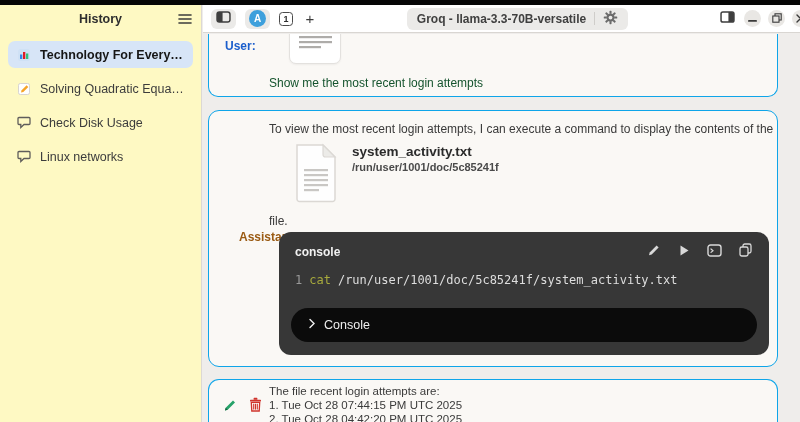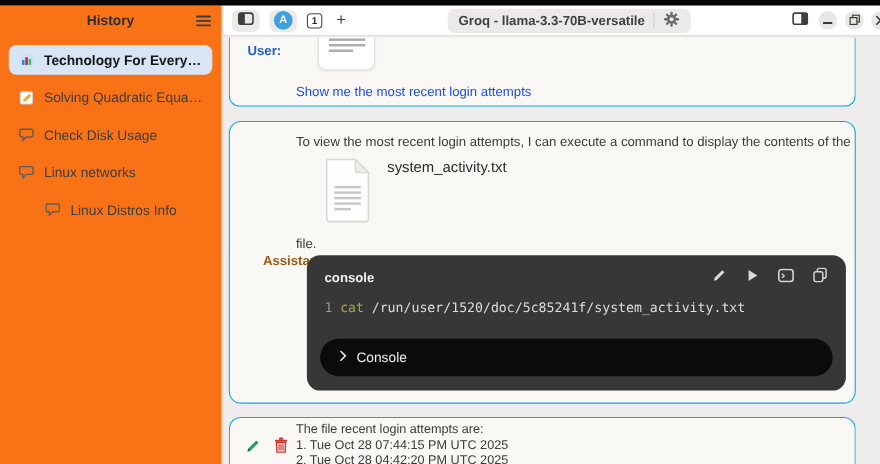--- a/index.html
+++ b/index.html
@@ -2,21 +2,21 @@
 <html><head>
 <meta charset="utf-8">
 <style>
   * { margin:0; padding:0; box-sizing:border-box; }
   html,body { width:800px; height:422px; }
   body { font-family:"Liberation Sans", sans-serif; background:#efedeb; overflow:hidden; }
   .screen { position:relative; width:800px; height:422px; overflow:hidden; background:#efedeb; }
   .top-strip { position:absolute; top:0; left:0; width:800px; height:5px; background:#060606; z-index:9; }
 
   
-  .sidebar { position:absolute; left:0; top:5px; width:202px; bottom:0; background:#f97316; border-right:1px solid #dcd8d4; }
+  .sidebar { position:absolute; left:0; top:5px; width:202px; bottom:0; background:#fef9c3; border-right:1px solid #dcd8d4; }
   .sidebar-header { height:28px; position:relative; display:flex; align-items:center; justify-content:center; }
   .sidebar-title { font-size:12.5px; font-weight:700; color:#2e2e2e; }
   .menu-btn { position:absolute; right:9px; top:8px; background:none; border:none; padding:0; cursor:pointer; display:flex; }
   .history-list { padding:8px 8px 0; }
   .h-item { display:flex; align-items:center; gap:9px; min-height:27px; padding:0 9px; border-radius:7px;
             font-size:12.5px; color:#3c3c3c; margin-bottom:7px; cursor:pointer; }
   .h-item .label { white-space:nowrap; overflow:hidden; text-overflow:ellipsis; }
   .h-item.selected { background:#d7e5f7; font-weight:700; color:#161616; }
   .h-item.indented { margin-left:24px; }
   .h-icon { display:flex; flex:0 0 auto; }
@@ -41,27 +41,27 @@
              display:flex; align-items:center; justify-content:center; flex:0 0 auto; }
 
   
   .content { position:absolute; top:29px; left:0; right:0; bottom:0; padding:0 22px 0 5px; }
   .card { background:#faf8f5; border:1px solid #0ea5e9; position:relative; }
   .card-user { height:63px; border-radius:0 0 10px 10px; border-top:none; overflow:hidden; }
   .user-label { position:absolute; left:16px; top:5px; font-size:12px; font-weight:700; }
   .file-thumb { position:absolute; left:80px; top:-8px; width:52px; height:38px; background:#ffffff;
                 border:1px solid #e3e1de; border-radius:7px; box-shadow:0 1px 2px rgba(0,0,0,.05);
                 display:flex; align-items:flex-end; justify-content:center; overflow:hidden; }
-  .user-text { position:absolute; left:60px; top:42px; font-size:12px; color:#1d4ed8; }
+  .user-text { position:absolute; left:60px; top:42px; font-size:12px; color:#14532d; }
 
   .card-assistant { height:257px; border-radius:11px; margin-top:13px; }
   .intro { position:absolute; left:60px; top:11px; font-size:12px; color:#3a3a3a; }
   .file-attachment { position:absolute; left:84px; top:31px; display:flex; gap:13px; cursor:pointer; }
   .fmeta { padding-top:2px; }
-  .fname { font-size:13.5px; font-weight:400; color:#2b2b2b; }
+  .fname { font-size:13.5px; font-weight:700; color:#2b2b2b; }
   .fpath { font-size:11px; font-weight:700; color:#4a4a4a; margin-top:2px; }
   .outro { position:absolute; left:60px; top:103px; font-size:12px; color:#3a3a3a; }
   .assistant-label { position:absolute; left:10px; top:119px; font-size:12px; font-weight:700; }
 
   .console { position:absolute; left:70px; top:121px; right:8px; height:123px; background:#373737; border-radius:12px; }
   .console-head { display:flex; align-items:center; padding:11px 17px 0 16px; }
   .console-title { font-size:12px; font-weight:700; color:#f1f1f1; }
   .console-actions { margin-left:auto; display:flex; align-items:center; gap:17px; }
   .console-code { padding:13px 16px 0; font-family:"DejaVu Sans Mono", monospace; font-size:12px; white-space:nowrap; }
   .lineno { color:#999999; margin-right:7px; }
@@ -125,28 +125,20 @@
         </span>
         <span class="label">Check Disk Usage</span>
       </div>
       <div class="h-item">
         <span class="h-icon">
           <svg width="14" height="13" viewBox="0 0 14 13">
               <path d="M2 1.5h10a1 1 0 0 1 1 1v5a1 1 0 0 1-1 1H7l-3.2 3v-3H2a1 1 0 0 1-1-1v-5a1 1 0 0 1 1-1z" fill="none" stroke="#5f5d5b" stroke-width="1.3"></path>
             </svg>
         </span>
         <span class="label">Linux networks</span>
-      </div>
-      <div class="h-item indented">
-        <span class="h-icon">
-          <svg width="14" height="13" viewBox="0 0 14 13">
-              <path d="M2 1.5h10a1 1 0 0 1 1 1v5a1 1 0 0 1-1 1H7l-3.2 3v-3H2a1 1 0 0 1-1-1v-5a1 1 0 0 1 1-1z" fill="none" stroke="#5f5d5b" stroke-width="1.3"></path>
-            </svg>
-        </span>
-        <span class="label">Linux Distros Info</span>
       </div>
     </nav>
   </aside>
 
   <main class="main">
     <header class="headerbar">
       <div class="hb-left">
         <button class="icon-btn pill-btn">
           <span>
             <svg width="15" height="12" viewBox="0 0 16 13">
@@ -248,20 +240,21 @@
                   <rect x="11" y="27" width="24" height="2.2"></rect>
                   <rect x="11" y="32" width="24" height="2.2"></rect>
                   <rect x="11" y="37" width="24" height="2.2"></rect>
                   <rect x="11" y="42" width="24" height="2.2"></rect>
                   <rect x="11" y="47" width="15" height="2.2"></rect>
                 </g>
               </svg>
           </span>
           <div class="fmeta">
             <div class="fname">system_activity.txt</div>
+            <div class="fpath">/run/user/1001/doc/5c85241f</div>
           </div>
         </div>
 
         <p class="outro">file.</p>
         <span class="assistant-label" style="color: rgb(154, 90, 18); margin-left: 20px;">Assistant:</span>
 
         <div class="console">
           <div class="console-head">
             <span class="console-title">console</span>
             <div class="console-actions">
@@ -291,21 +284,21 @@
                 <span>
                   <svg width="13" height="14" viewBox="0 0 13 14">
                       <rect x="4" y="1" width="8" height="9" rx="1.8" fill="none" stroke="#d9d9d9" stroke-width="1.3"></rect>
                       <rect x="1" y="4" width="8" height="9" rx="1.8" fill="#373737" stroke="#d9d9d9" stroke-width="1.3"></rect>
                     </svg>
                 </span>
               </button>
             </div>
           </div>
           <div class="console-code">
-            <span class="lineno">1</span><span class="kw">cat</span><span class="arg">/run/user/1520/doc/5c85241f/system_activity.txt</span>
+            <span class="lineno">1</span><span class="kw">cat</span><span class="arg">/run/user/1001/doc/5c85241f/system_activity.txt</span>
           </div>
           <button class="console-expander">
             <span>
               <svg width="8" height="11" viewBox="0 0 8 11">
                   <path d="M2 1.5l4 4-4 4" fill="none" stroke="#efefef" stroke-width="1.4" stroke-linecap="round"></path>
                 </svg>
             </span>
             <span>Console</span>
           </button>
         </div>

